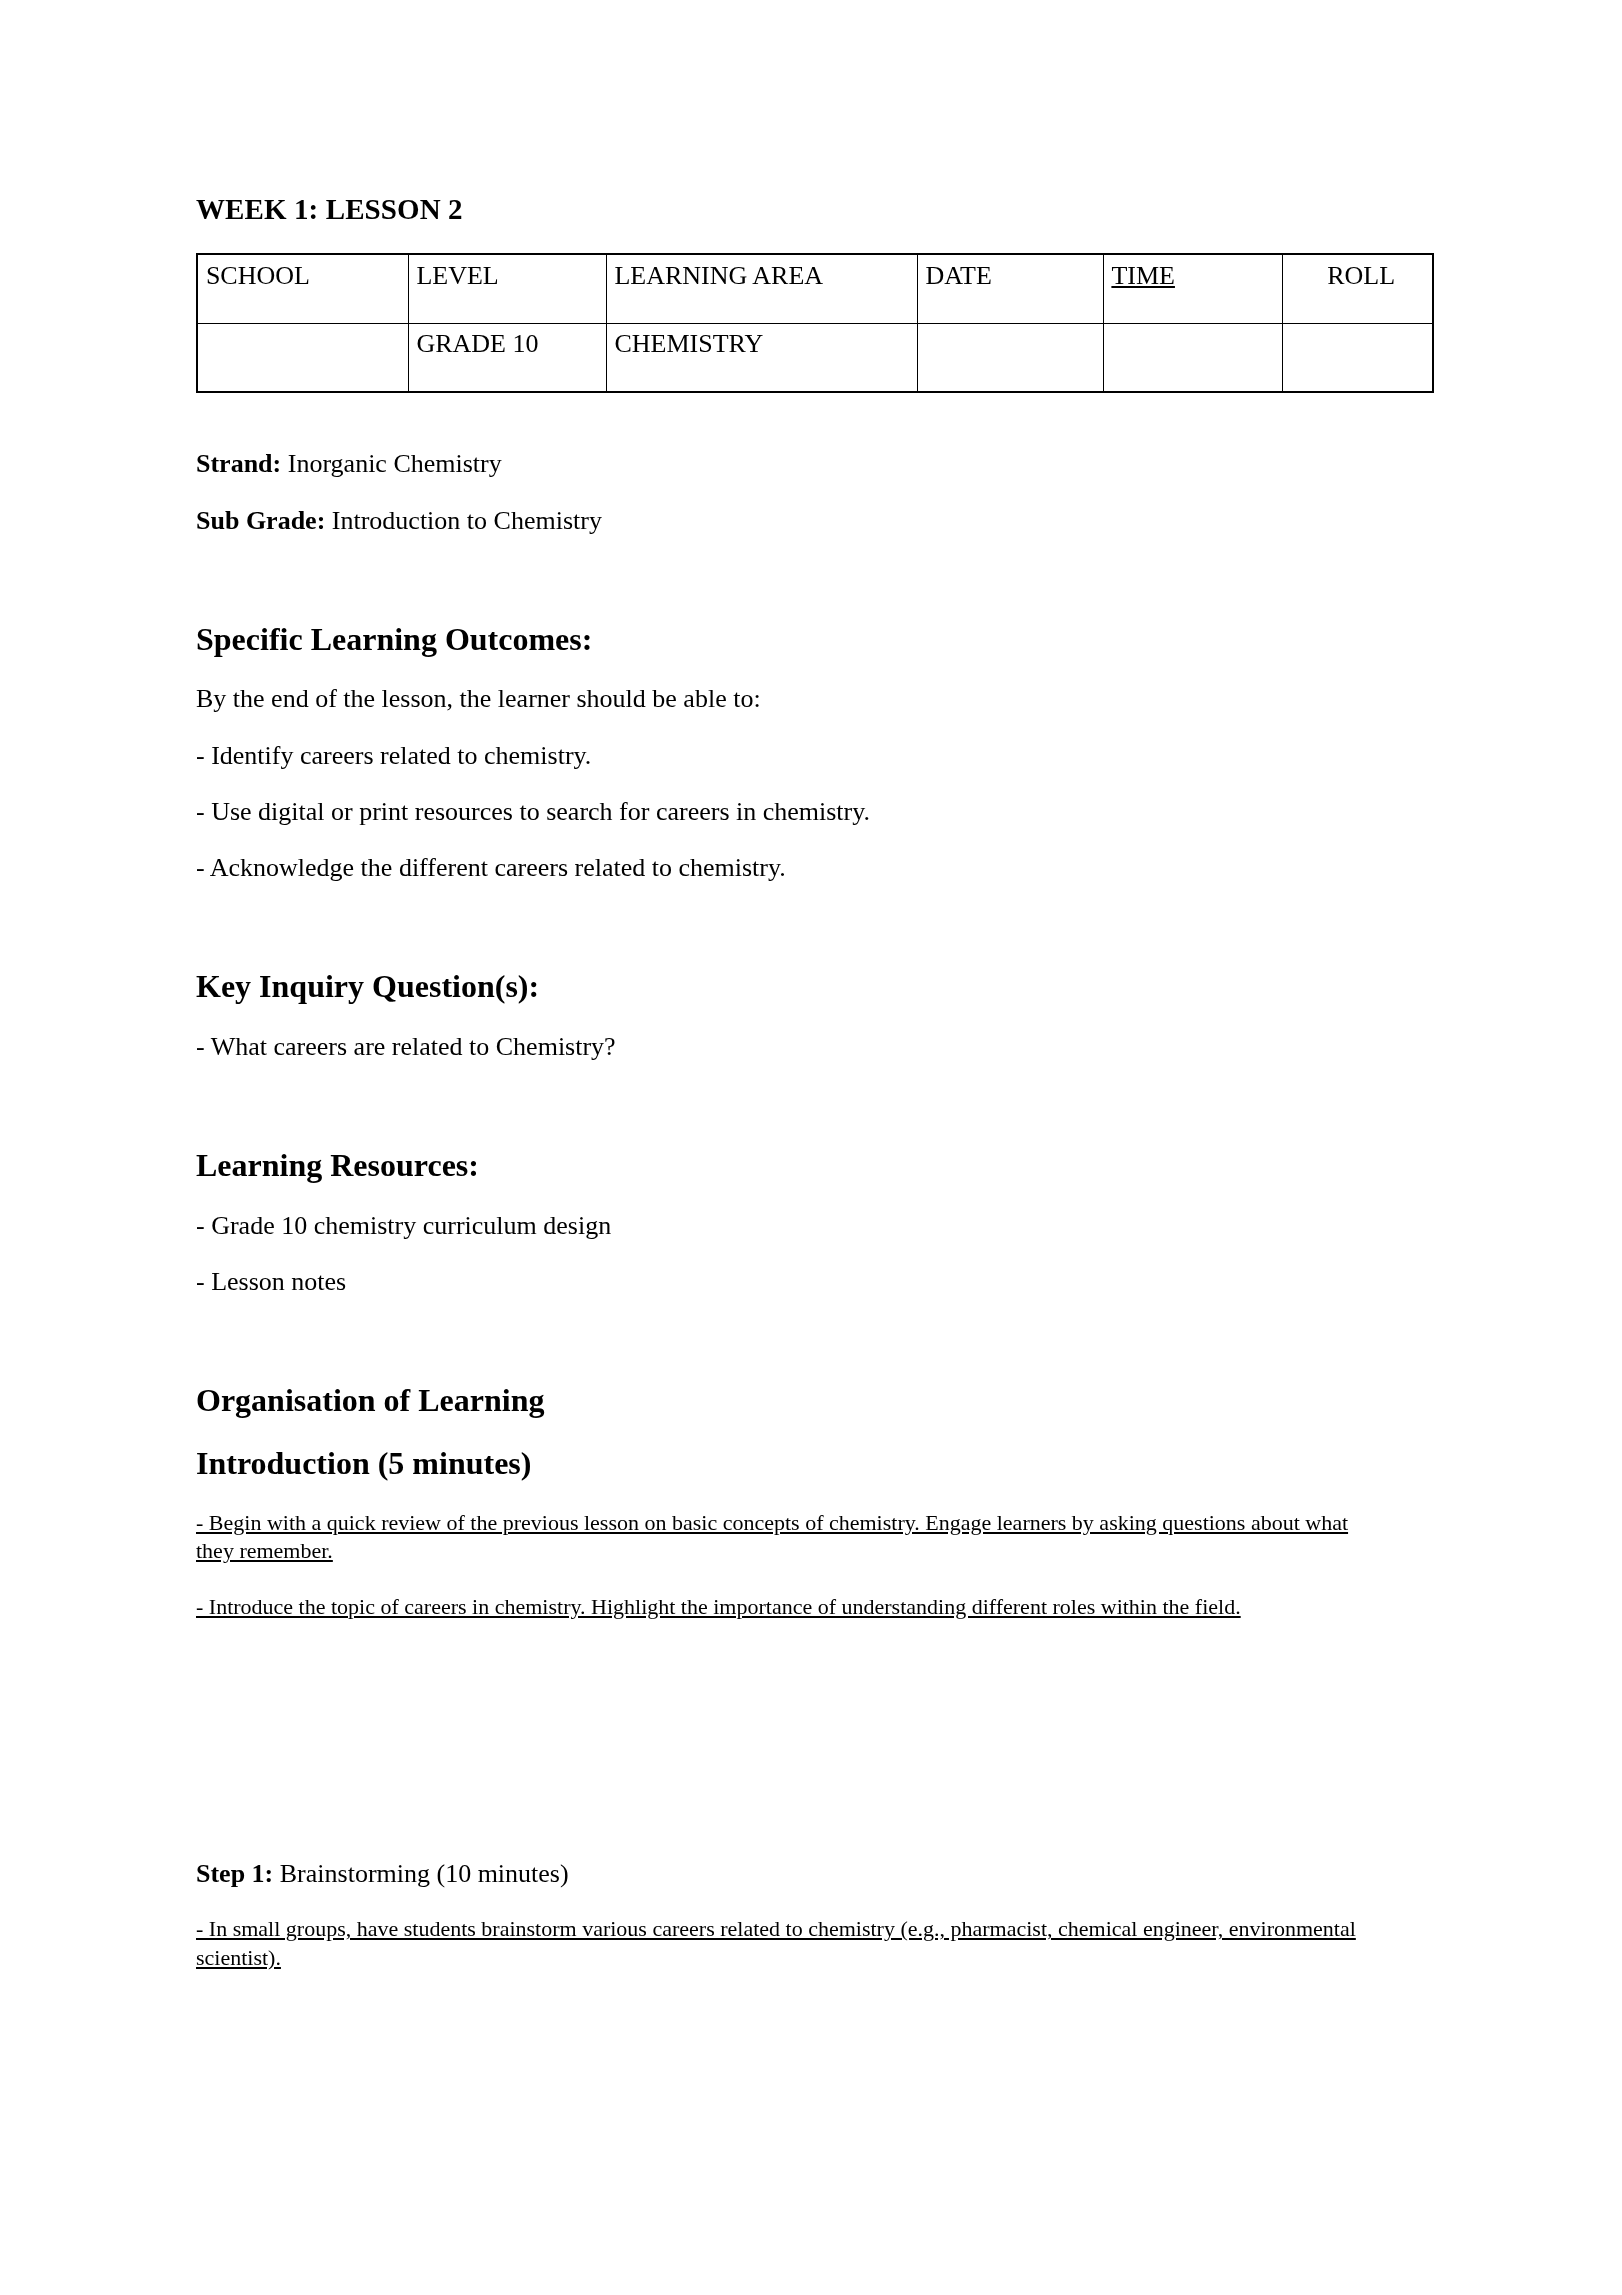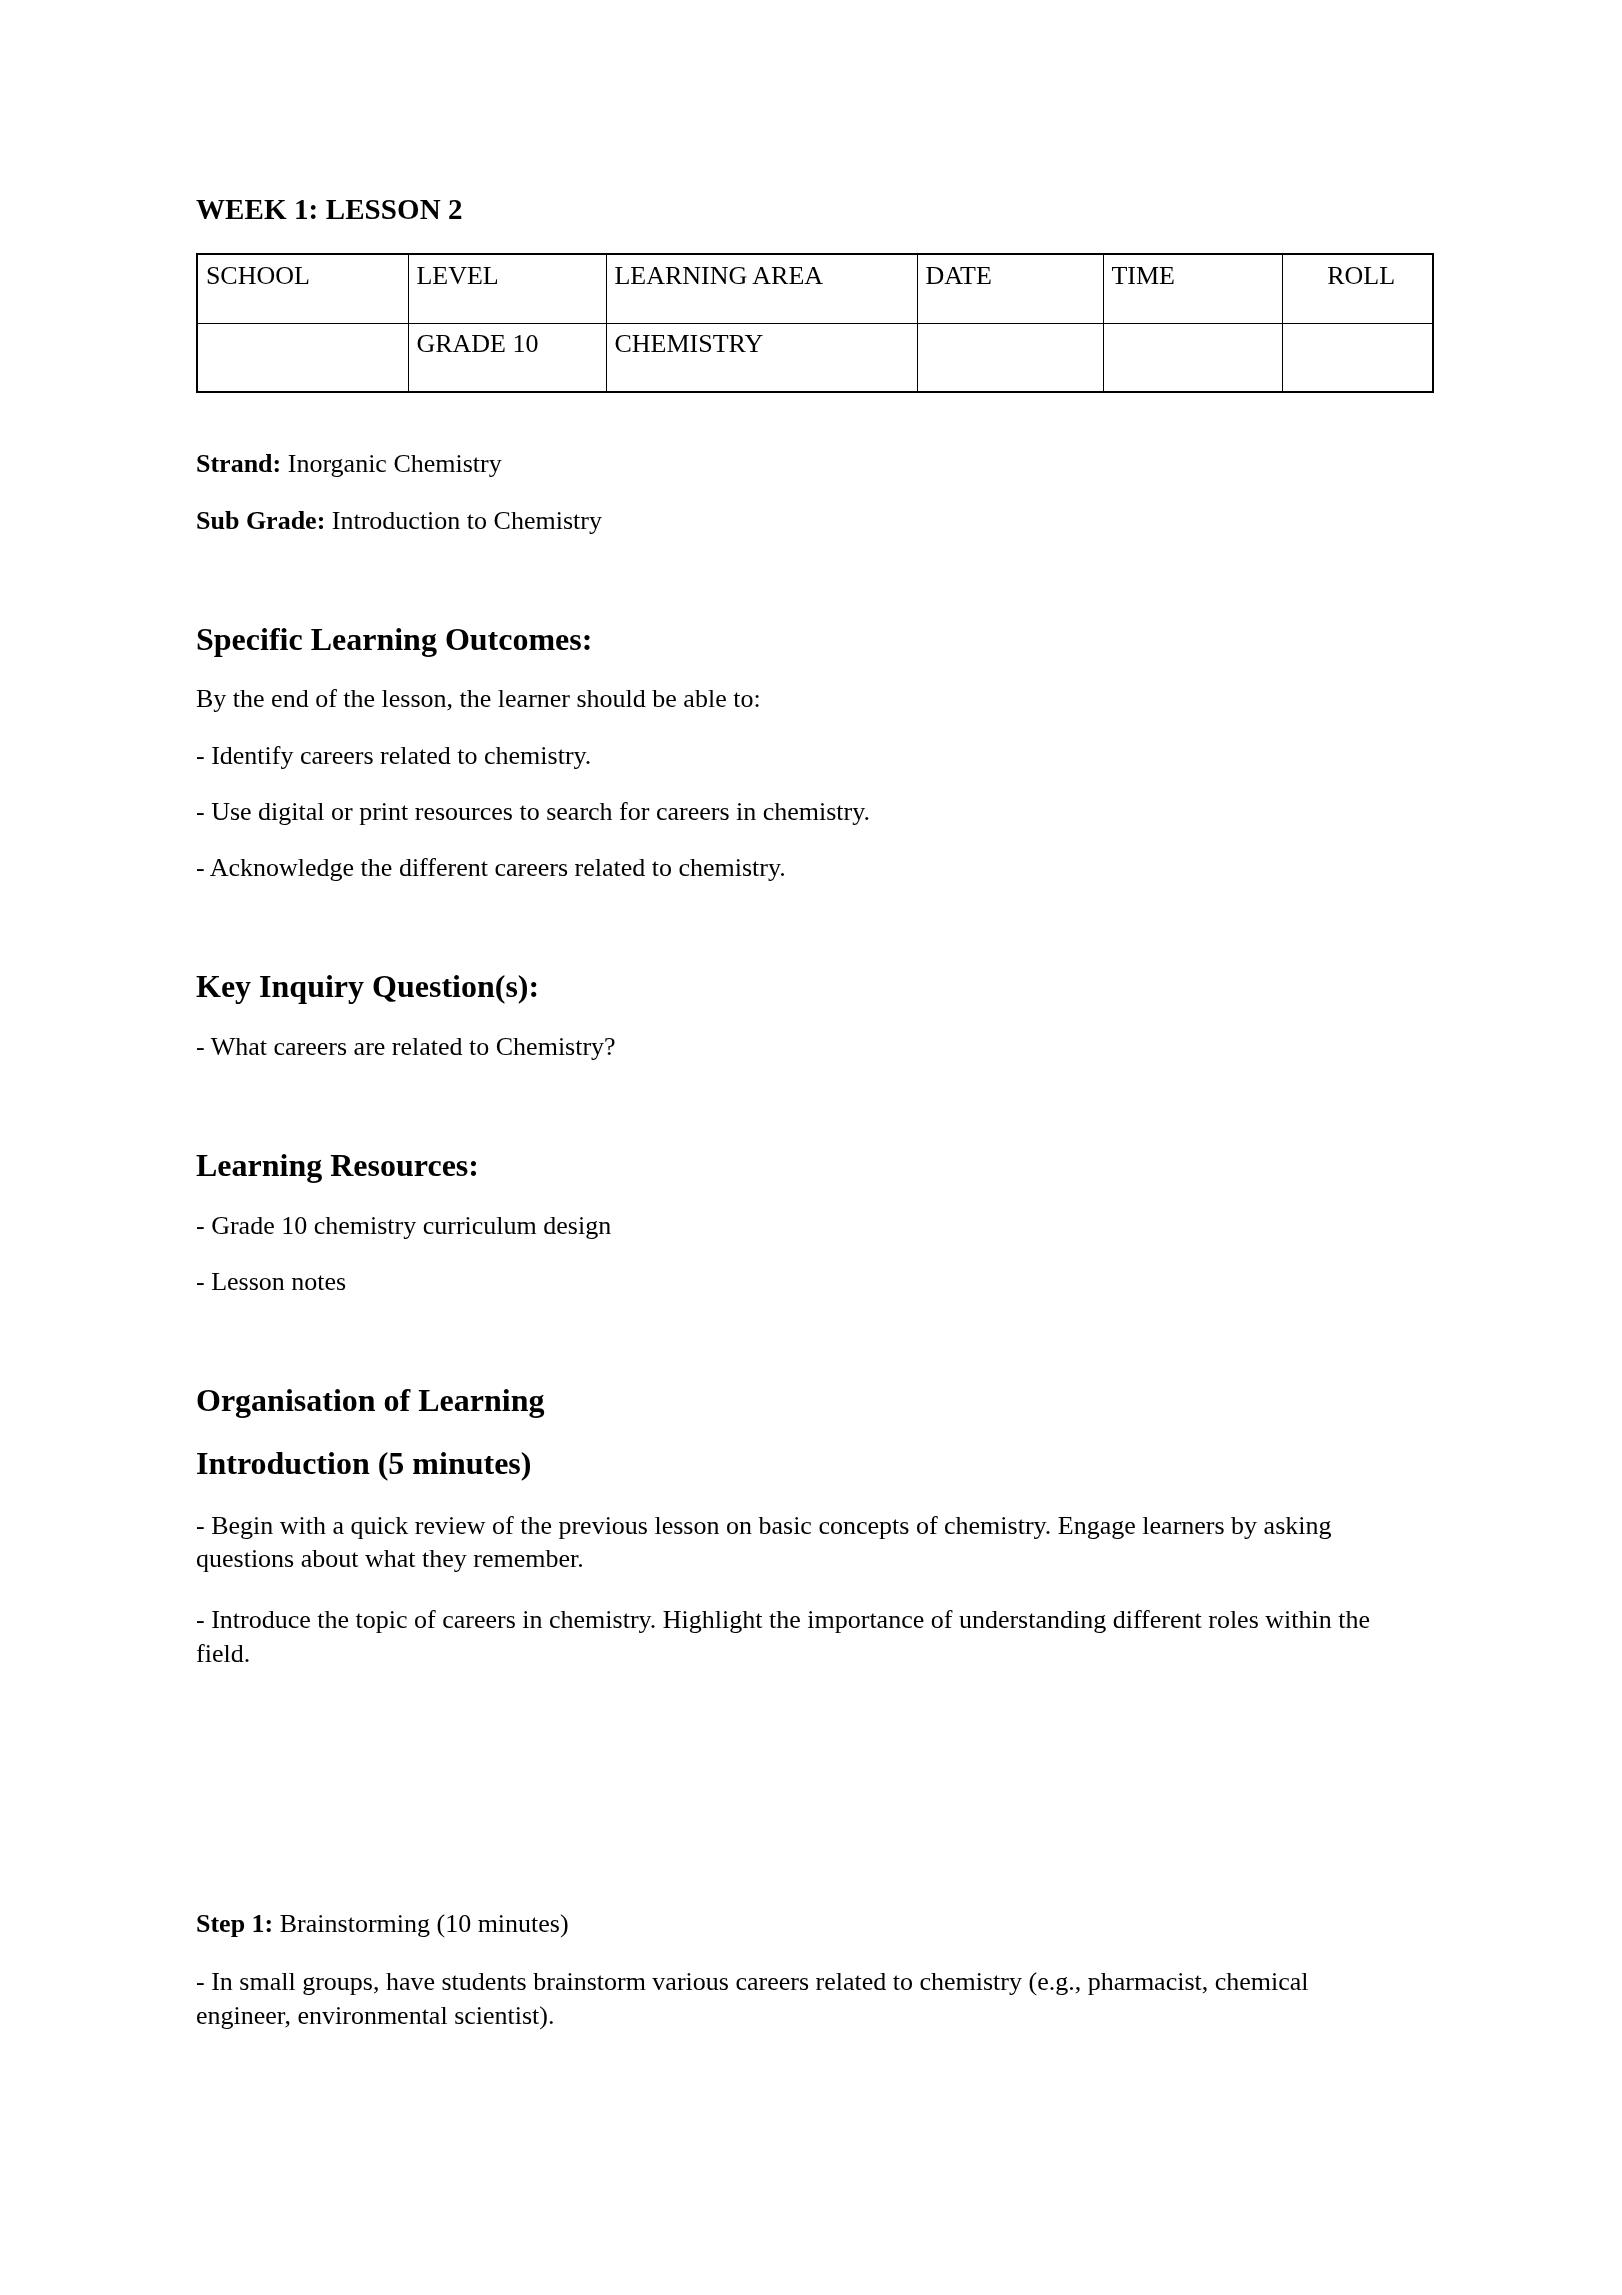--- a/index.html
+++ b/index.html
@@ -53,42 +53,43 @@
     height: 69px;
     box-sizing: border-box;
     font-size: 26px;
     line-height: 1.12;
     font-weight: normal;
   }
   .col-school  { width: 211px; margin-left: 36px; }
   .col-level   { width: 198px; }
   .col-area    { width: 311px; }
   .col-date    { width: 186px; }
-  .col-time    { width: 179px; }
+  .col-time    { width: 179px; text-decoration: underline; }
   .col-roll    { width: 151px; text-align: center; }
   .line {
     font-size: 26px;
     line-height: 1.12;
     margin: 0 0 27px 0;
     font-weight: normal;
   }
   .line b, .hd {
     font-weight: bold;
   }
   .hd {
     font-size: 32px;
     line-height: 1.12;
     margin: 0 0 27px 0;
   }
   .para {
-    font-size: 26px;
+    font-size: 22px;
     line-height: 1.30;
     margin: 0 0 27px 0;
     text-align: left;
     width: 1194px;
+    text-decoration: underline;
   }
   .gap-md { height: 60px; }
   .gap-lg { height: 89px; }
   .gap-xl { height: 122px; }
 
   .spacer-top-table { height: 56px; }
 </style>
 </head>
 <body>
 

